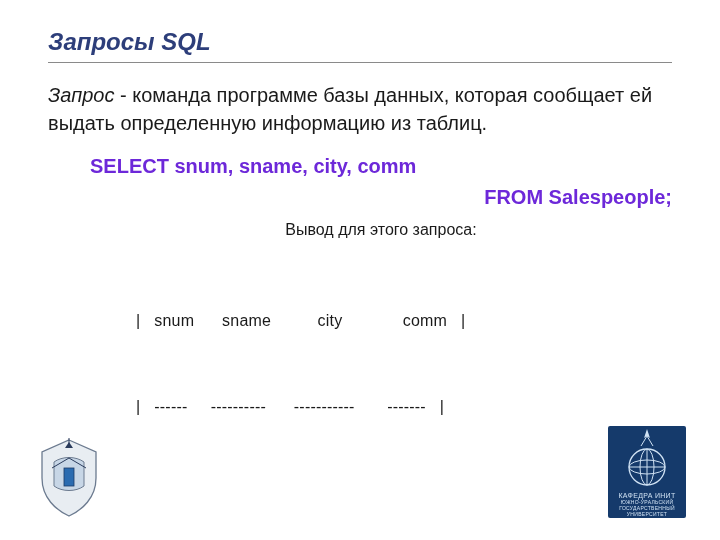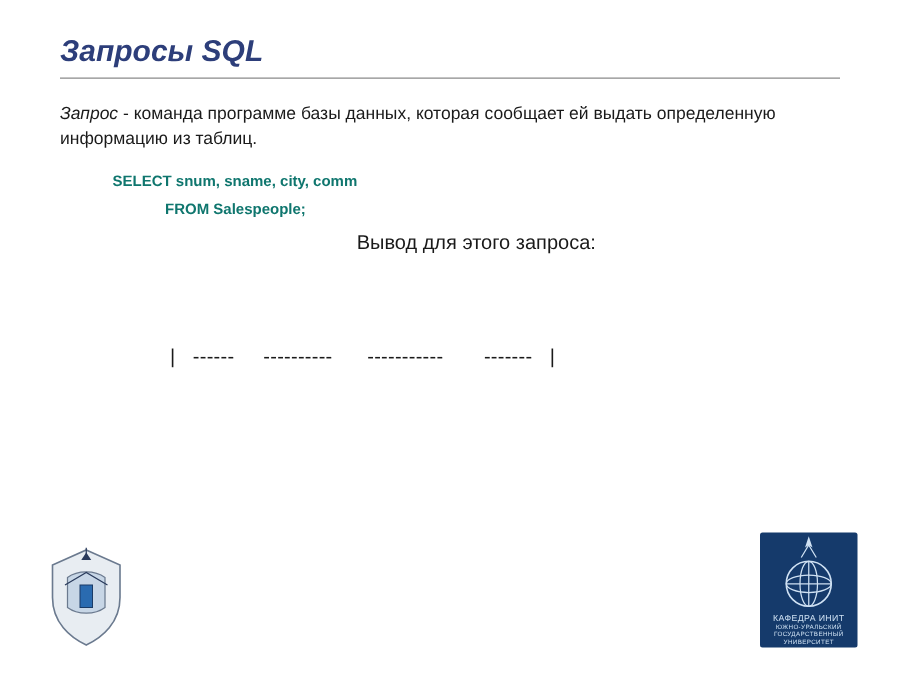--- a/index.html
+++ b/index.html
@@ -25,35 +25,35 @@
     font-weight: bold;
     font-style: italic;
     margin: 0 0 6px 0;
   }
   .hr {
     border: none;
     border-top: 1px solid #8a8a8a;
     margin: 0 0 18px 0;
   }
   .lead {
-    font-size: 14px;
+    font-size: 20px;
     line-height: 1.4;
     margin: 0 0 18px 0;
   }
   .lead .em {
     font-style: italic;
   }
   .code1, .code2 {
-    color: #0f766e;
+    color: #6d28d9;
     font-weight: bold;
-    font-size: 12px;
+    font-size: 20px;
     margin: 0;
   }
   .code1 { margin-left: 42px; margin-bottom: 8px; }
-  .code2 { margin-left: 84px; margin-bottom: 12px; }
+  .code2 { margin-left: 84px; margin-bottom: 12px; text-align: right; }
   .outlabel {
     font-size: 16px;
     margin: 0 0 10px 42px;
     text-align: center;
   }
   .tbl {
     margin-left: 88px;
     font-family: Arial, Helvetica, sans-serif;
     font-size: 16px;
     line-height: 1.8;
@@ -104,20 +104,21 @@
   <p class="lead">
     <span class="em">Запрос</span><span> - команда программе базы данных, которая сообщает ей выдать определенную информацию из таблиц.</span>
   </p>
 
   <p class="code1">SELECT snum, sname, city, comm</p>
   <p class="code2">FROM  Salespeople;</p>
 
   <p class="outlabel">Вывод для этого запроса:</p>
 
   <div class="tbl">
+    <div>|   snum      sname          city             comm   |</div>
     <div>|   ------     ----------      -----------       -------   |</div>
     
     
     
     
   </div>
 
   <div class="logo-left">
     <svg viewBox="0 0 70 80" width="70" height="80">
       <path d="M35 2 L62 14 L62 40 C62 60 48 72 35 78 C22 72 8 60 8 40 L8 14 Z" fill="#e8edf2" stroke="#6b7a8f" stroke-width="1.3"></path>

